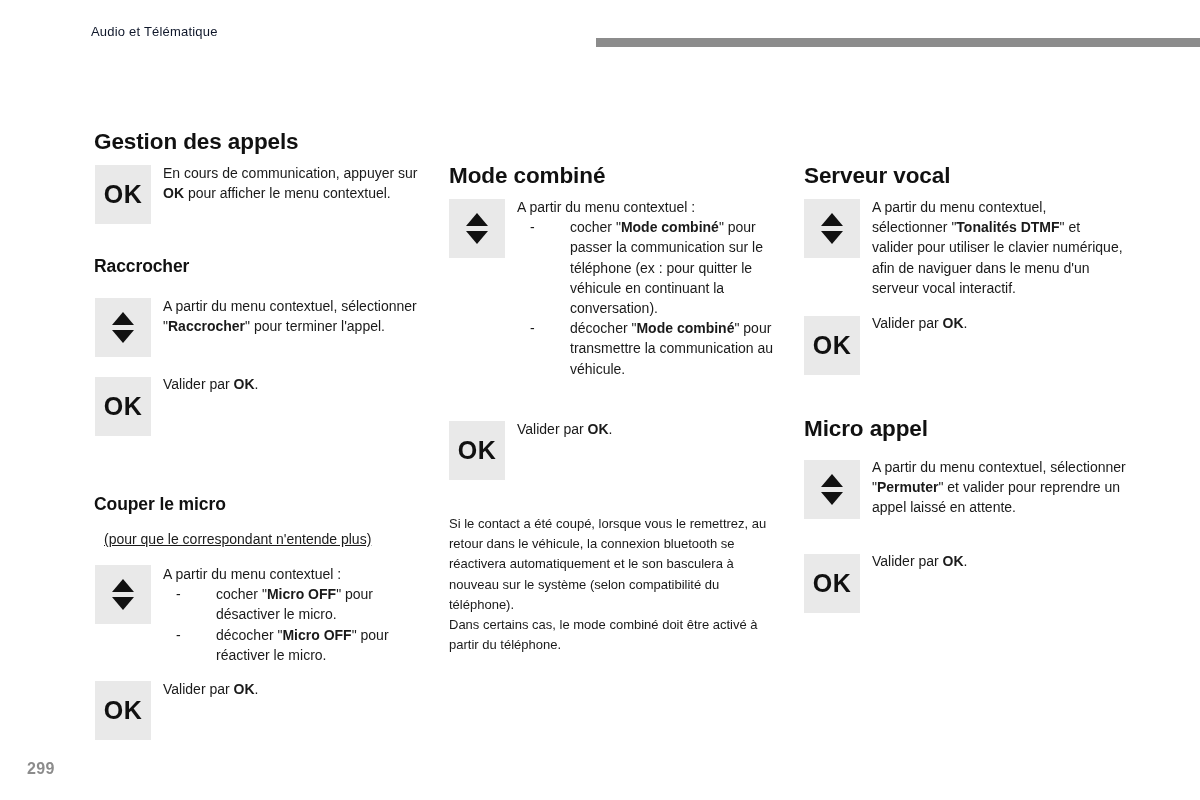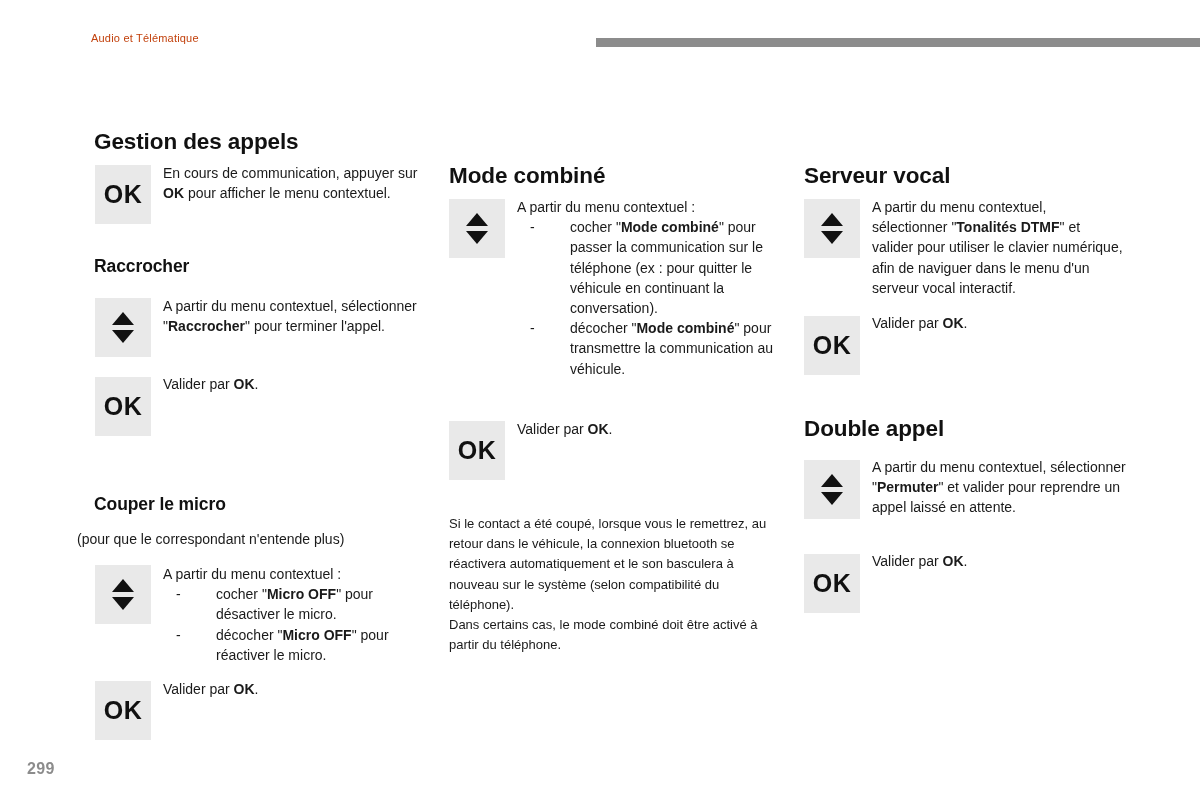--- a/index.html
+++ b/index.html
@@ -21,23 +21,23 @@
   .page {
     position: absolute;
     inset: 0;
     background: #ffffff;
   }
 
   
   .running-head {
     position: absolute;
     left: 91px;
-    top: 32px;
-    font-size: 11px;
-    color: #c2410c;
+    top: 24px;
+    font-size: 13px;
+    color: #0f172a;
     letter-spacing: 0.2px;
     white-space: nowrap;
   }
   .head-rule {
     position: absolute;
     left: 596px;
     top: 38px;
     width: 604px;
     height: 9px;
     background: #8c8c8c;
@@ -159,21 +159,21 @@
     <span class="tri tri-down"></span>
   </div>
   <div class="para" style="left:163px; top:296px; width:262px;"><span>A partir du menu contextuel, sélectionner "</span><b>Raccrocher</b><span>" pour terminer l'appel.</span></div>
 
   <div class="key key-ok" style="left:95px; top:377px;">
     <span>OK</span>
   </div>
   <div class="para" style="left:163px; top:374px; width:262px;"><span>Valider par </span><b>OK</b><span>.</span></div>
 
   <div class="h-sub" style="left:94px; top:494px;">Couper le micro</div>
-  <div class="para" style="left:77px; top:529px; width:330px;">(pour que le correspondant n'entende plus)</div>
+  <div class="para" style="left:104px; top:529px; width:330px;text-decoration:underline;">(pour que le correspondant n'entende plus)</div>
 
   <div class="key key-arrows" style="left:95px; top:565px;">
     <span class="tri tri-up"></span>
     <span class="tri tri-down"></span>
   </div>
   <div class="para" style="left:163px; top:564px; width:268px;">
     <div>A partir du menu contextuel :</div>
     <ul class="dash-list">
       <li><span class="dash">-</span><span>cocher "</span><b>Micro OFF</b><span>" pour désactiver le micro.</span></li>
       <li><span class="dash">-</span><span>décocher "</span><b>Micro OFF</b><span>" pour réactiver le micro.</span></li>
@@ -213,21 +213,21 @@
     <span class="tri tri-up"></span>
     <span class="tri tri-down"></span>
   </div>
   <div class="para" style="left:872px; top:197px; width:252px;"><span>A partir du menu contextuel, sélectionner "</span><b>Tonalités DTMF</b><span>" et valider pour utiliser le clavier numérique, afin de naviguer dans le menu d'un serveur vocal interactif.</span></div>
 
   <div class="key key-ok" style="left:804px; top:316px;">
     <span>OK</span>
   </div>
   <div class="para" style="left:872px; top:313px; width:252px;"><span>Valider par </span><b>OK</b><span>.</span></div>
 
-  <div class="h-main" style="left:804px; top:416px;">Double appel</div>
+  <div class="h-main" style="left:804px; top:416px;">Micro appel</div>
 
   <div class="key key-arrows" style="left:804px; top:460px;">
     <span class="tri tri-up"></span>
     <span class="tri tri-down"></span>
   </div>
   <div class="para" style="left:872px; top:457px; width:262px;"><span>A partir du menu contextuel, sélectionner "</span><b>Permuter</b><span>" et valider pour reprendre un appel laissé en attente.</span></div>
 
   <div class="key key-ok" style="left:804px; top:554px;">
     <span>OK</span>
   </div>

